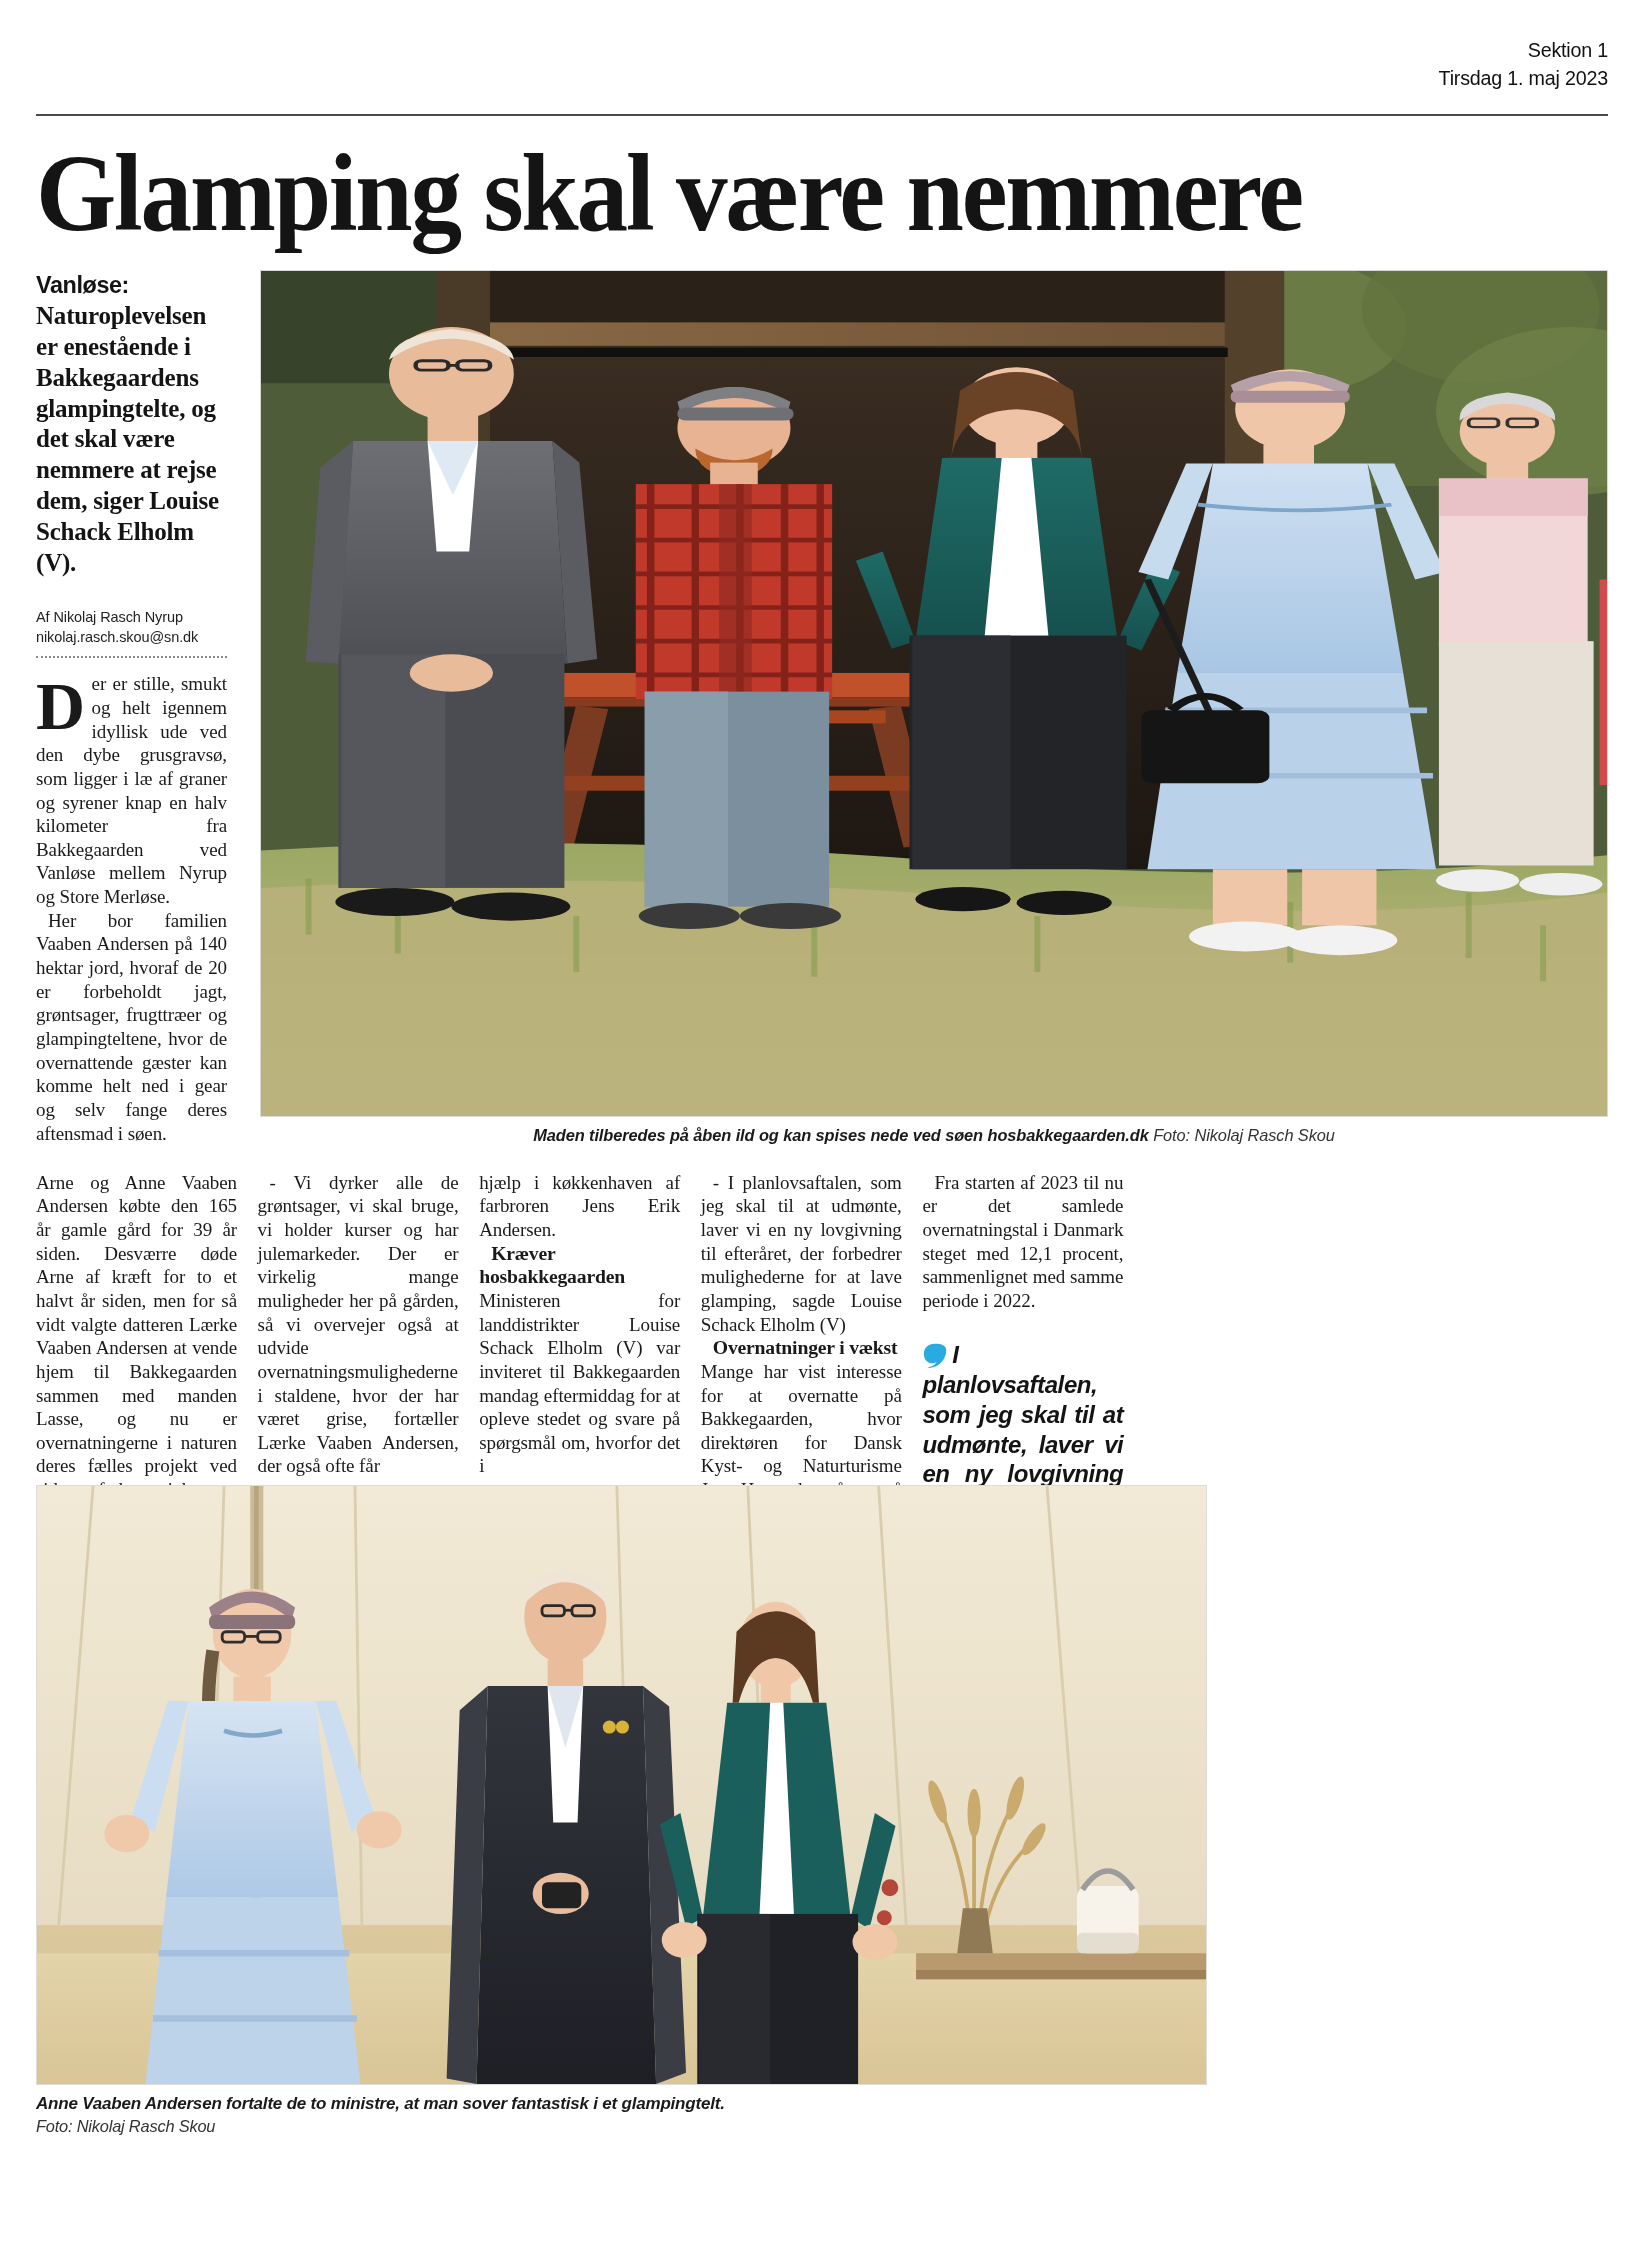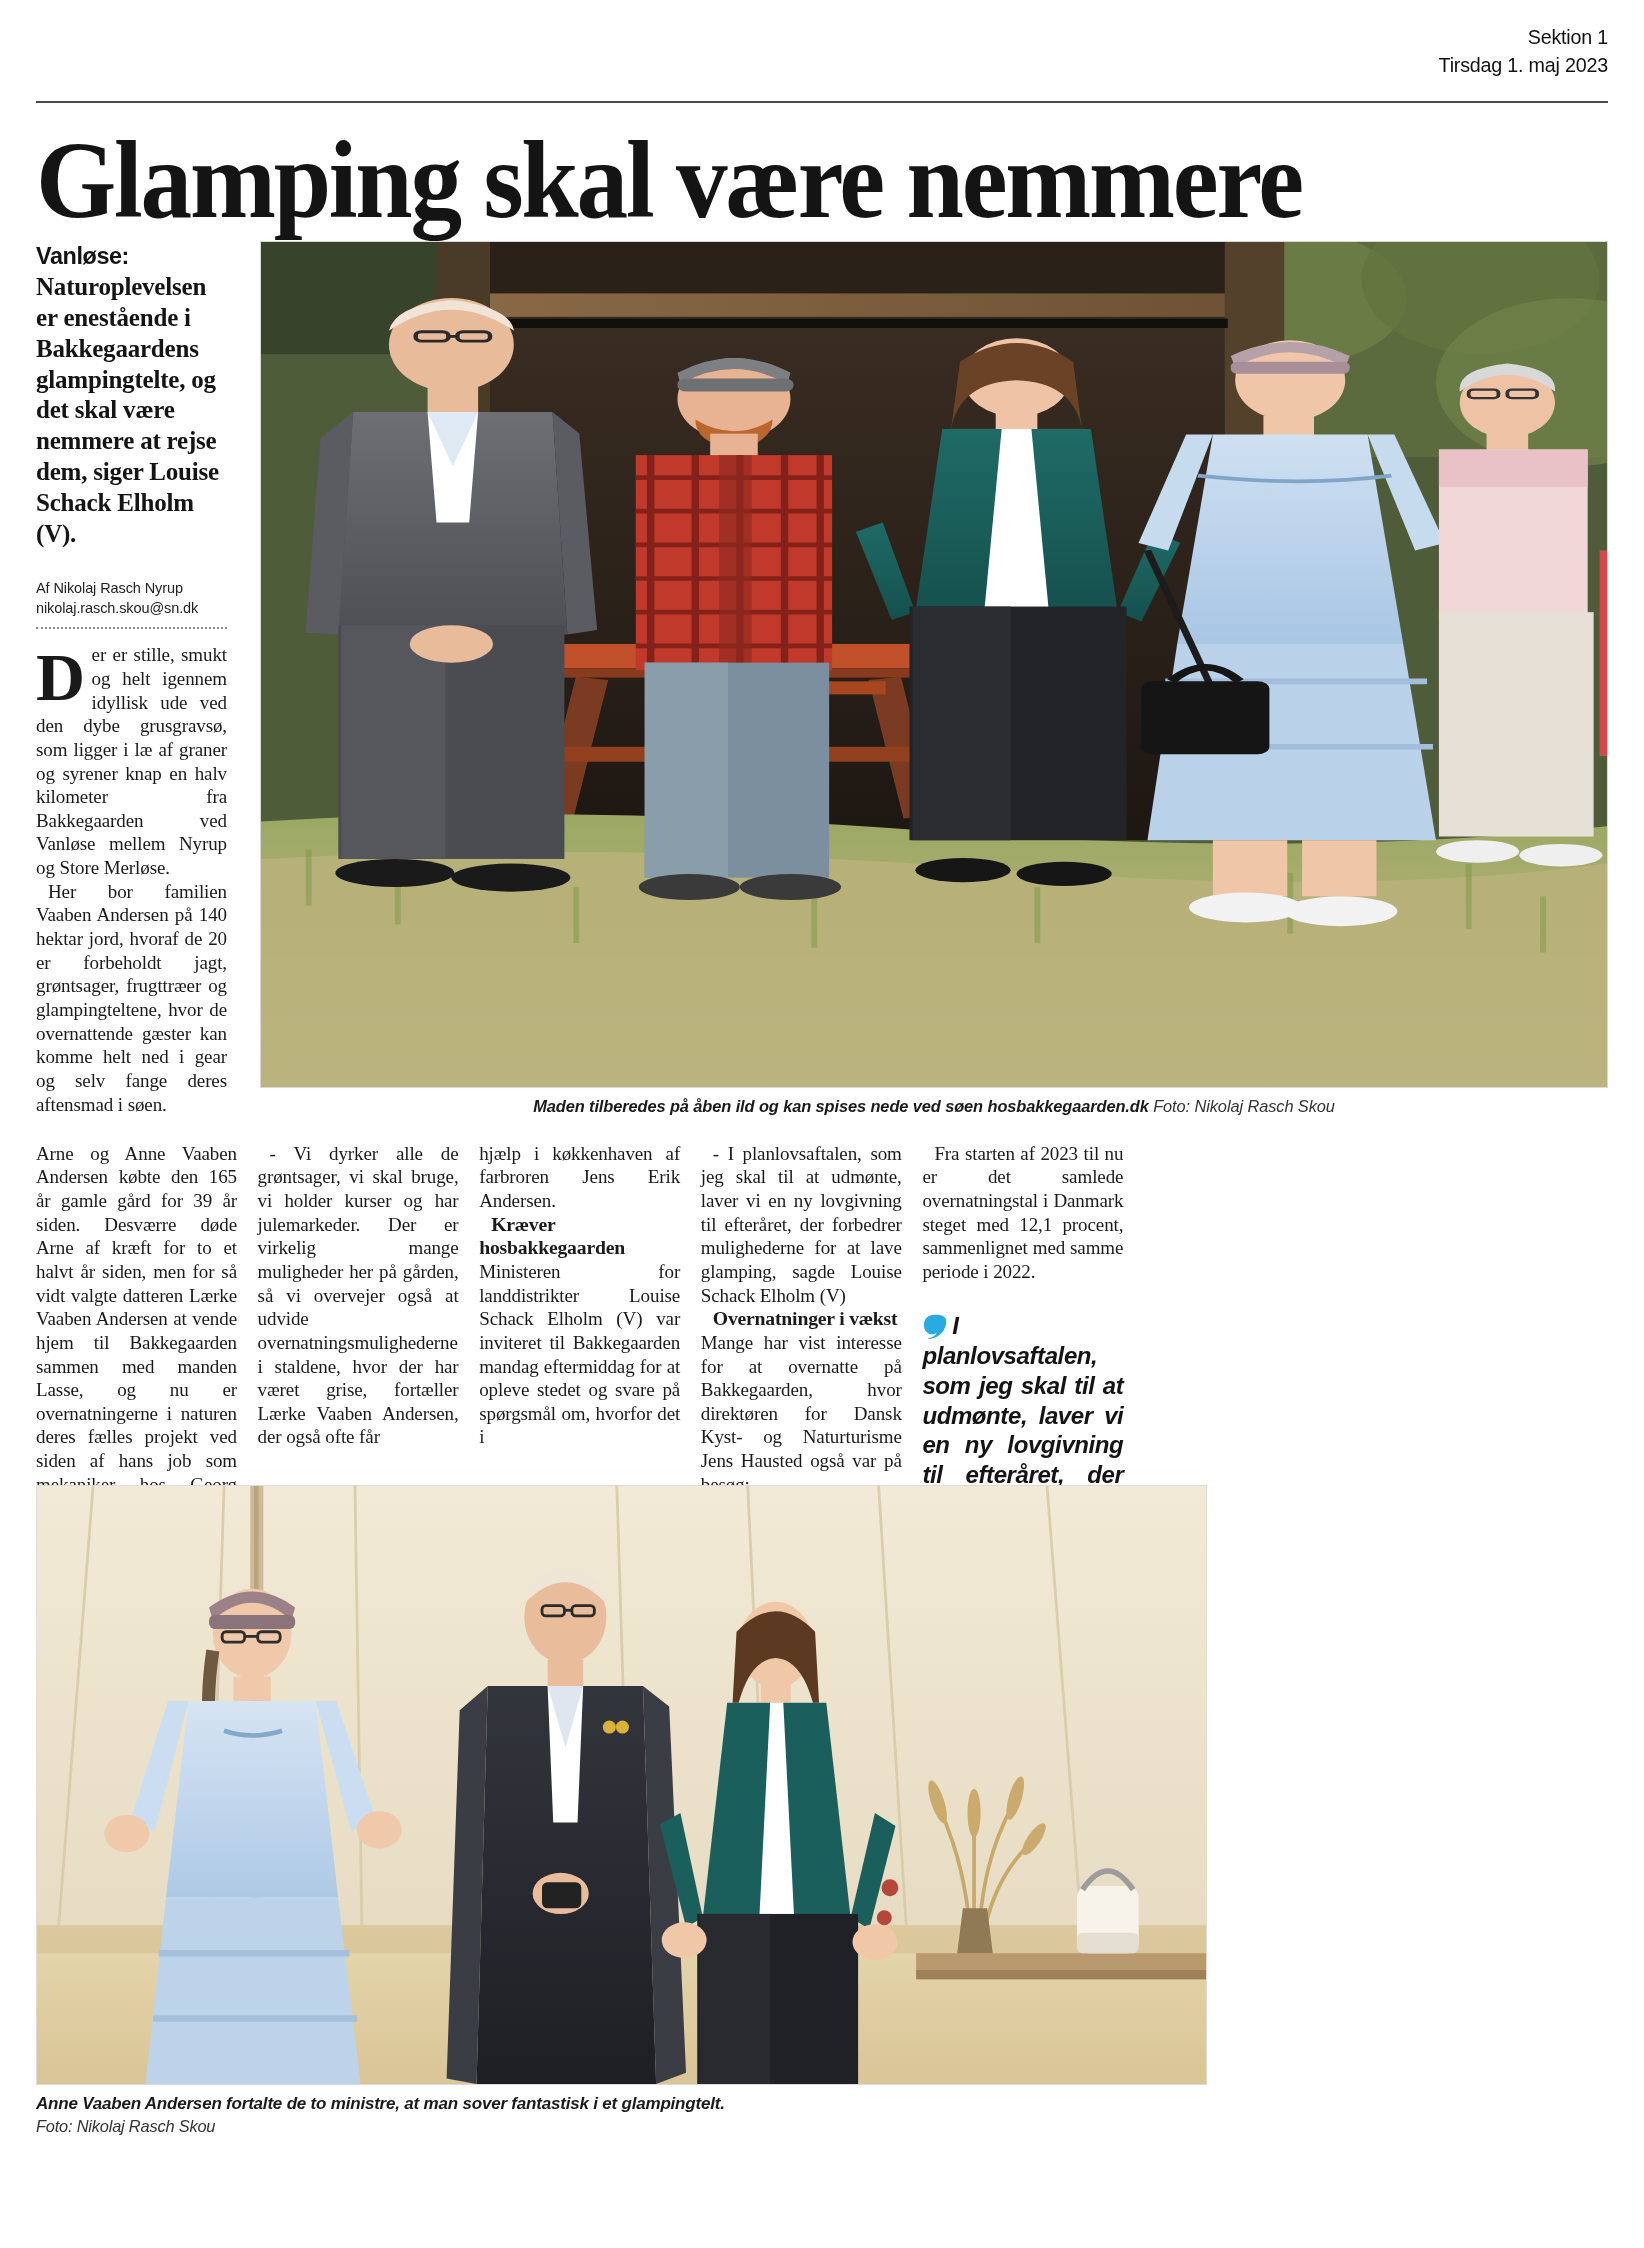--- a/index.html
+++ b/index.html
@@ -14,21 +14,21 @@
   }
   .page{
     position:relative;
     width:1644px;height:2249px;
     box-sizing:border-box;
     padding:0 36px;
   }
 
   
   .masthead{
-    padding-top:24px;
+    padding-top:37px;
     text-align:right;
     font-family:"Liberation Sans",sans-serif;
     font-size:19.7px;
     line-height:1.42;
     color:#111;
     letter-spacing:-0.2px;
   }
   .masthead .line{display:block;}
   .rule-top{
     margin-top:20.6px;
@@ -46,21 +46,21 @@
     margin:24px 0 0 0;
     color:#141414;
     transform:scaleX(0.93);
     transform-origin:left top;
     white-space:nowrap;
   }
 
   
   .top-area{
     display:flex;
-    margin-top:8px;
+    margin-top:24px;
     gap:16px;
   }
   .intro-col{
     width:208px;
     flex:0 0 208px;
     padding-right:17px;
     box-sizing:border-box;
   }
   .standfirst{
     font-family:"Liberation Serif",serif;

